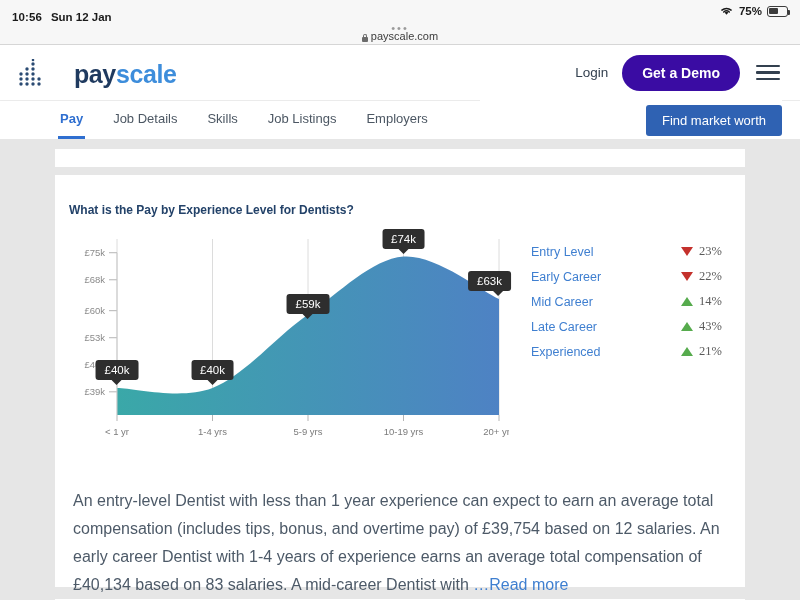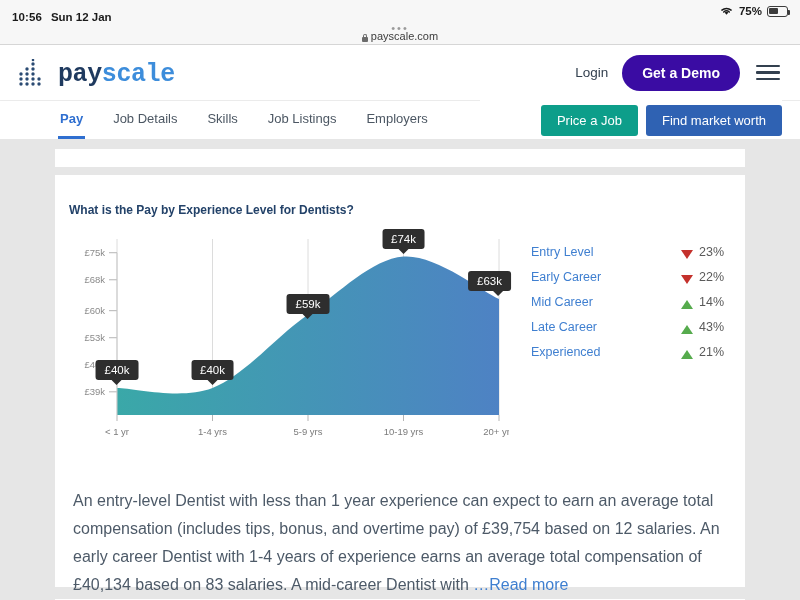--- a/index.html
+++ b/index.html
@@ -56,21 +56,21 @@
     border: 1.1px solid #6b6b6b; border-bottom: none;
     border-radius: 2px 2px 0 0;
   }
 
   
   .site-header {
     background: #fff; height: 56px;
     display: flex; align-items: center; padding: 0 18px;
     border-bottom: 1px solid #ececec;
   }
-  .logo-wrap { display: flex; align-items: flex-end; gap: 6px; font-family: Liberation Mono, monospace; }
+  .logo-wrap { display: flex; align-items: flex-end; gap: 22px; }
   .logo-dots { width: 34px; height: 28px; display: block; }
   .logo-text { font-size: 25px; font-weight: 600; letter-spacing: -.4px; line-height: 1; }
   .logo-pay { color: #1f3a5f; }
   .logo-scale { color: #3d8ddb; }
   .hdr-right { margin-left: auto; display: flex; align-items: center; gap: 14px; }
   .login-link { font-size: 13.5px; color: #33404f; text-decoration: none; }
   .demo-btn {
     background: #3a0ca3; color: #fff; border: none; border-radius: 22px;
     padding: 10px 20px; font-size: 14px; font-weight: 600; cursor: pointer;
     font-family: "Liberation Sans", sans-serif;
@@ -115,21 +115,21 @@
   }
 
   
   .chart-row { display: flex; }
   .chart-box { width: 440px; height: 220px; position: relative; }
   .legend { padding-top: 8px; padding-left: 22px; }
   .legend-row {
     display: flex; align-items: center; height: 25px; width: 198px;
   }
   .legend-label { font-size: 12.5px; color: #3f7fd0; }
-  .legend-val { margin-left: auto; display: flex; align-items: flex-end; gap: 6px; }
+  .legend-val { margin-left: auto; display: flex; align-items: center; gap: 6px; font-family: Liberation Serif, serif; }
   .tri { width: 0; height: 0; display: inline-block; }
   .tri.down { border-left: 6px solid transparent; border-right: 6px solid transparent; border-top: 9px solid #c4312c; }
   .tri.up { border-left: 6px solid transparent; border-right: 6px solid transparent; border-bottom: 9px solid #56ab4d; }
   .legend-pct { font-size: 12.5px; color: #5a5a5a; min-width: 30px; }
 
   .tip {
     position: absolute; background: #2e2e2e; color: #fff; font-size: 11.5px;
     padding: 4px 9px; border-radius: 3px; white-space: nowrap; transform: translateX(-50%);
   }
   .tip::after {
@@ -223,21 +223,20 @@
 
 <div class="subnav">
   <div class="tabs">
     <div class="tab active">Pay</div>
     <div class="tab">Job Details</div>
     <div class="tab">Skills</div>
     <div class="tab">Job Listings</div>
     <div class="tab">Employers</div>
   </div>
   <div class="subnav-btns">
-    <button class="btn-teal">Price a Job</button>
     <button class="btn-blue">Find market worth</button>
   </div>
 </div>
 
 <div class="page">
 
   <div class="card card-top"></div>
 
   <div class="card card-main">
     <div class="card-title">What is the Pay by Experience Level for Dentists?</div>

